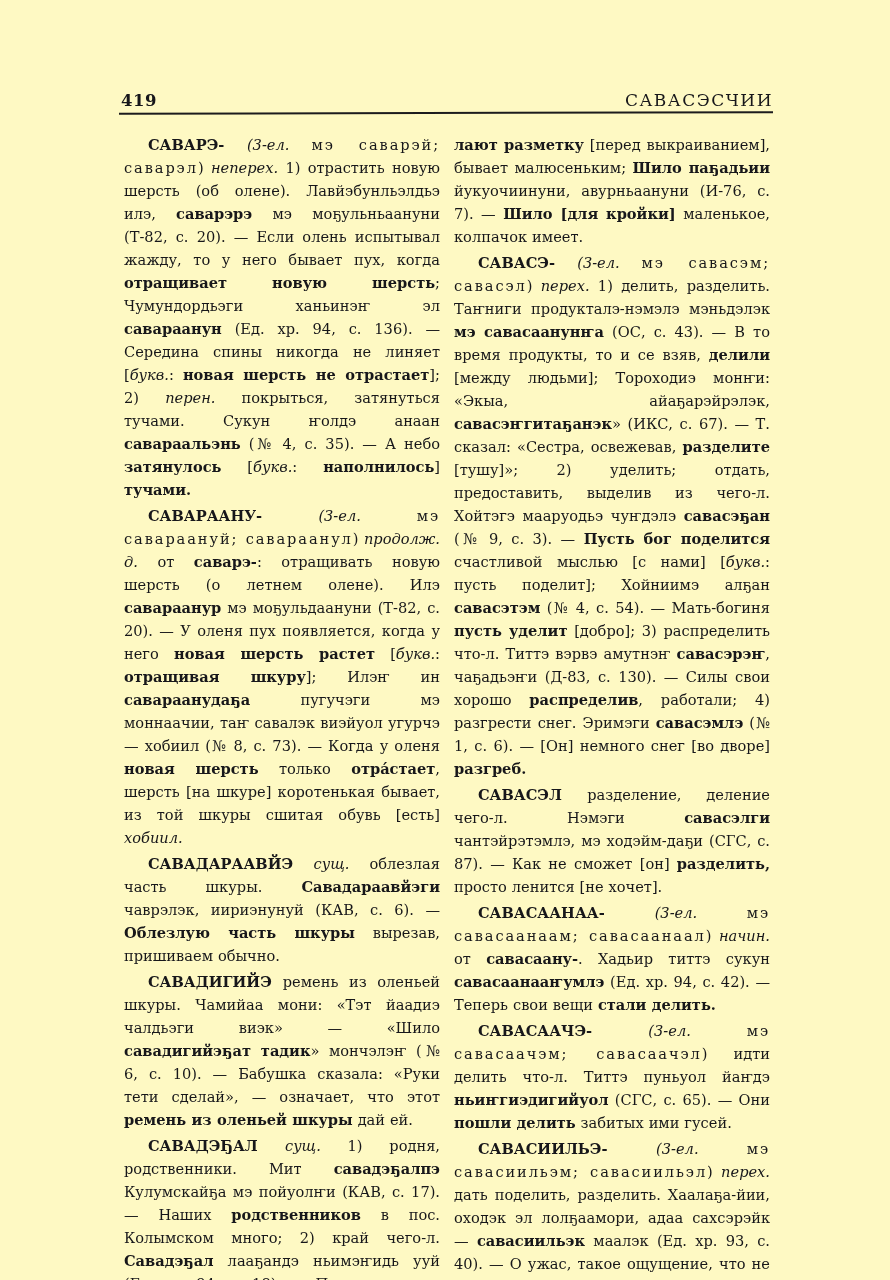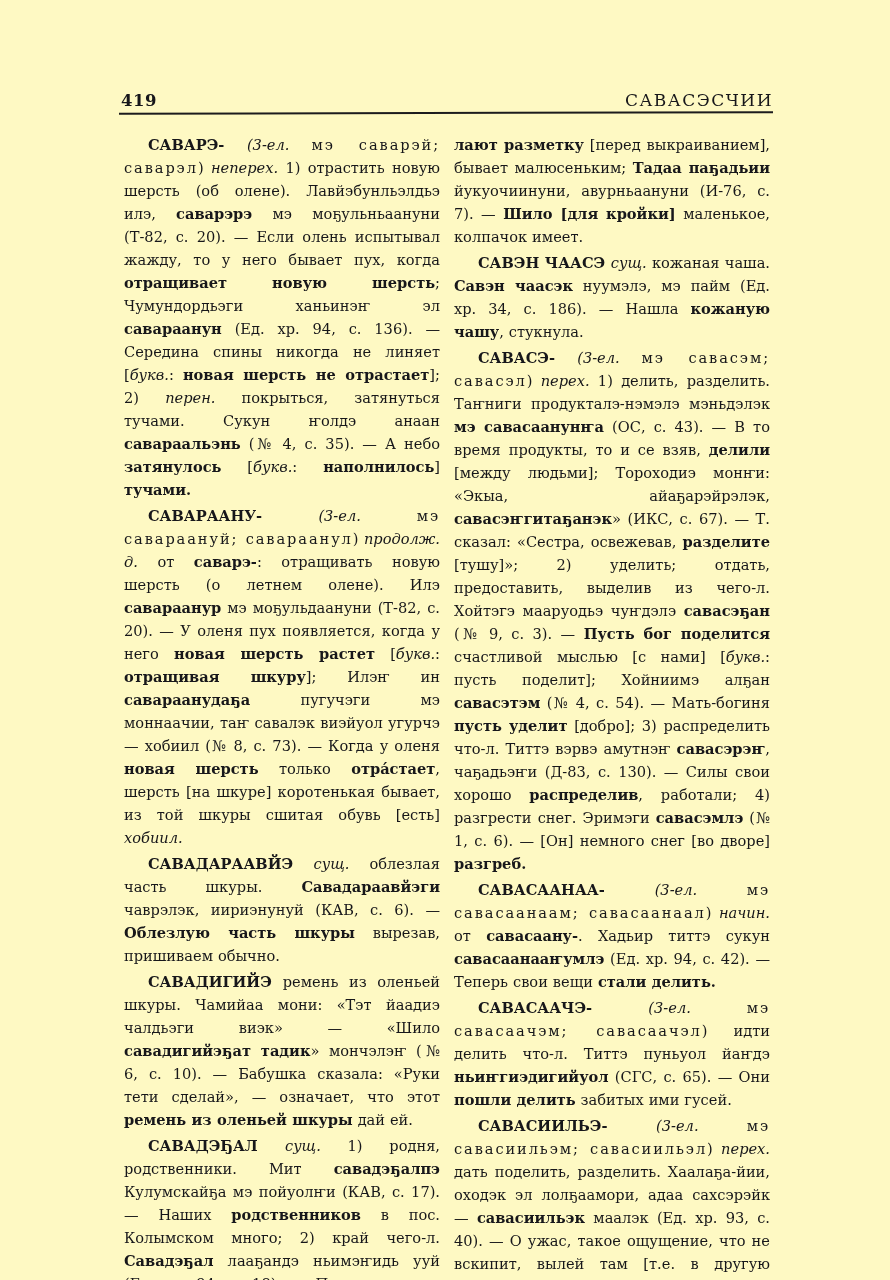--- a/index.html
+++ b/index.html
@@ -57,22 +57,22 @@
   <main class="cols">
     <section class="col">
         <p class="para"><span class="b">САВАРЭ- </span><span class="i">(3-ел. </span><span class="sp">мэ саварэй; саварэл</span><span>) </span><span class="i">неперех.</span><span> 1) отрастить новую шерсть (об олене). Лавйэбунльэлдьэ илэ, </span><span class="b">саварэрэ</span><span> мэ моҕульньаануни (Т-82, с. 20). — Если олень испытывал жажду, то у него бывает пух, когда </span><span class="b">отращивает новую шерсть</span><span>; Чумундордьэги ханьинэҥ эл </span><span class="b">савараанун</span><span> (Ед. хр. 94, с. 136). — Середина спины никогда не линяет [</span><span class="i">букв.</span><span>: </span><span class="b">новая шерсть не отрастает</span><span>]; 2) </span><span class="i">перен.</span><span> покрыться, затянуться тучами. Сукун ҥолдэ анаан </span><span class="b">савараальэнь</span><span> (№ 4, с. 35). — А небо </span><span class="b">затянулось</span><span> [</span><span class="i">букв.</span><span>: </span><span class="b">наполнилось</span><span>] </span><span class="b">тучами.</span></p>
         <p class="para"><span class="b">САВАРААНУ- </span><span class="i">(3-ел. </span><span class="sp">мэ савараануй; савараанул</span><span>) </span><span class="i">продолж. д.</span><span> от </span><span class="b">саварэ-</span><span>: отращивать новую шерсть (о летнем олене). Илэ </span><span class="b">савараанур</span><span> мэ моҕульдаануни (Т-82, с. 20). — У оленя пух появляется, когда у него </span><span class="b">новая шерсть растет</span><span> [</span><span class="i">букв.</span><span>: </span><span class="b">отращивая шкуру</span><span>]; Илэҥ ин </span><span class="b">савараанудаҕа</span><span> пугучэги мэ моннаачии, таҥ савалэк виэйуол угурчэ — хобиил (№ 8, с. 73). — Когда у оленя </span><span class="b">новая шерсть</span><span> только </span><span class="b">отра́стает</span><span>, шерсть [на шкуре] коротенькая бывает, из той шкуры сшитая обувь [есть] </span><span class="i">хобиил.</span></p>
         <p class="para"><span class="b">САВАДАРААВЙЭ </span><span class="i">сущ.</span><span> облезлая часть шкуры. </span><span class="b">Савадараавйэги</span><span> чаврэлэк, иириэнунуй (КАВ, с. 6). — </span><span class="b">Облезлую часть шкуры</span><span> вырезав, пришиваем обычно.</span></p>
         <p class="para"><span class="b">САВАДИГИЙЭ </span><span>ремень из оленьей шкуры. Чамийаа мони: «Тэт йаадиэ чалдьэги виэк» — «Шило </span><span class="b">савадигийэҕат тадик</span><span>» мончэлэҥ (№ 6, с. 10). — Бабушка сказала: «Руки тети сделай», — означает, что этот </span><span class="b">ремень из оленьей шкуры</span><span> дай ей.</span></p>
         <p class="para"><span class="b">САВАДЭҔАЛ </span><span class="i">сущ.</span><span> 1) родня, родственники. Мит </span><span class="b">савадэҕалпэ</span><span> Кулумскайҕа мэ пойуолҥи (КАВ, с. 17). — Наших </span><span class="b">родственников</span><span> в пос. Колымском много; 2) край чего-л. </span><span class="b">Савадэҕал</span><span> лааҕандэ ньимэҥидь ууй (Ед. хр. 94, с. 18). — Пошел к дому, находящемуся на краю [</span><span class="b">стойбища</span><span>]; 3) лоскуток шкуры. Тадаа </span><span class="b">савэдаҕилэк</span><span> льэл, таҥунҕанэ тудэ ньиҥгиэдигийуол мэдьим (Ед. хр. 34, с. 35). — Там </span><span class="b">лоскуток шкуры</span><span> [оленьей] есть, то себе на ремень взял.</span></p>
         <p class="para"><span class="b">САВАН КӨДЬЭ </span><span>личинка (на шкуре оленя). </span></p>
       </section>
     <section class="col">
-        <p class="para no-indent"><span class="b">лают разметку</span><span> [перед выкраиванием], бывает малюсеньким; </span><span class="b">Тадаа паҕадьии</span><span> йукуочиинуни, авурньаануни (И-76, с. 7). — </span><span class="b">Шило [для кройки]</span><span> маленькое, колпачок имеет.</span></p>
-        <p class="para"><span class="b">САВЭН ЧААСЭ </span><span class="i">сущ.</span><span> кожаная чаша. </span><span class="b">Савэн чаасэк</span><span> нуумэлэ, мэ пайм (Ед. хр. 34, с. 186). — Нашла </span><span class="b">кожаную чашу</span><span>, стукнула.</span></p>
+        <p class="para no-indent"><span class="b">лают разметку</span><span> [перед выкраиванием], бывает малюсеньким; </span><span class="b">Шило паҕадьии</span><span> йукуочиинуни, авурньаануни (И-76, с. 7). — </span><span class="b">Шило [для кройки]</span><span> маленькое, колпачок имеет.</span></p>
         <p class="para"><span class="b">САВАСЭ- </span><span class="i">(3-ел. </span><span class="sp">мэ савасэм; савасэл</span><span>) </span><span class="i">перех.</span><span> 1) делить, разделить. Таҥниги продукталэ-нэмэлэ мэньдэлэк </span><span class="b">мэ савасаанунҥа</span><span> (ОС, с. 43). — В то время продукты, то и се взяв, </span><span class="b">делили</span><span> [между людьми]; Тороходиэ монҥи: «Экыа, айаҕарэйрэлэк, </span><span class="b">савасэҥгитаҕанэк</span><span>» (ИКС, с. 67). — Т. сказал: «Сестра, освежевав, </span><span class="b">разделите</span><span> [тушу]»; 2) уделить; отдать, предоставить, выделив из чего-л. Хойтэгэ мааруодьэ чуҥдэлэ </span><span class="b">савасэҕан</span><span> (№ 9, с. 3). — </span><span class="b">Пусть бог поделится</span><span> счастливой мыслью [с нами] [</span><span class="i">букв.</span><span>: пусть поделит]; Хойниимэ алҕан </span><span class="b">савасэтэм</span><span> (№ 4, с. 54). — Мать-богиня </span><span class="b">пусть уделит</span><span> [добро]; 3) распределить что-л. Титтэ вэрвэ амутнэҥ </span><span class="b">савасэрэҥ</span><span>, чаҕадьэҥи (Д-83, с. 130). — Силы свои хорошо </span><span class="b">распределив</span><span>, работали; 4) разгрести снег. Эримэги </span><span class="b">савасэмлэ</span><span> (№ 1, с. 6). — [Он] немного снег [во дворе] </span><span class="b">разгреб.</span></p>
+        <p class="para"><span class="b">САВАСЭЛ </span><span>разделение, деление чего-л. Нэмэги </span><span class="b">савасэлги</span><span> чантэйрэтэмлэ, мэ ходэйм-даҕи (СГС, с. 87). — Как не сможет [он] </span><span class="b">разделить,</span><span> просто ленится [не хочет].</span></p>
         <p class="para"><span class="b">САВАСААНАА- </span><span class="i">(3-ел. </span><span class="sp">мэ савасаанаам; савасаанаал</span><span>) </span><span class="i">начин.</span><span> от </span><span class="b">савасаану-</span><span>. Хадьир титтэ сукун </span><span class="b">савасаанааҥумлэ</span><span> (Ед. хр. 94, с. 42). — Теперь свои вещи </span><span class="b">стали делить.</span></p>
         <p class="para"><span class="b">САВАСААЧЭ- </span><span class="i">(3-ел. </span><span class="sp">мэ савасаачэм; савасаачэл</span><span>) идти делить что-л. Титтэ пуньуол йаҥдэ </span><span class="b">ньиҥгиэдигийуол</span><span> (СГС, с. 65). — Они </span><span class="b">пошли делить</span><span> забитых ими гусей.</span></p>
         <p class="para"><span class="b">САВАСИИЛЬЭ- </span><span class="i">(3-ел. </span><span class="sp">мэ савасиильэм; савасиильэл</span><span>) </span><span class="i">перех.</span><span> дать поделить, разделить. Хаалаҕа-йии, оходэк эл лолҕаамори, адаа сахсэрэйк — </span><span class="b">савасиильэк</span><span> маалэк (Ед. хр. 93, с. 40). — О ужас, такое ощущение, что не вскипит, вылей там [т.е. в другую посуду], </span><span class="b">подели</span><span> [воду по разным сосудам].</span></p>
       </section>
   </main>
   <span class="speck">ʼ</span>
 </div>
 
 </body></html>

